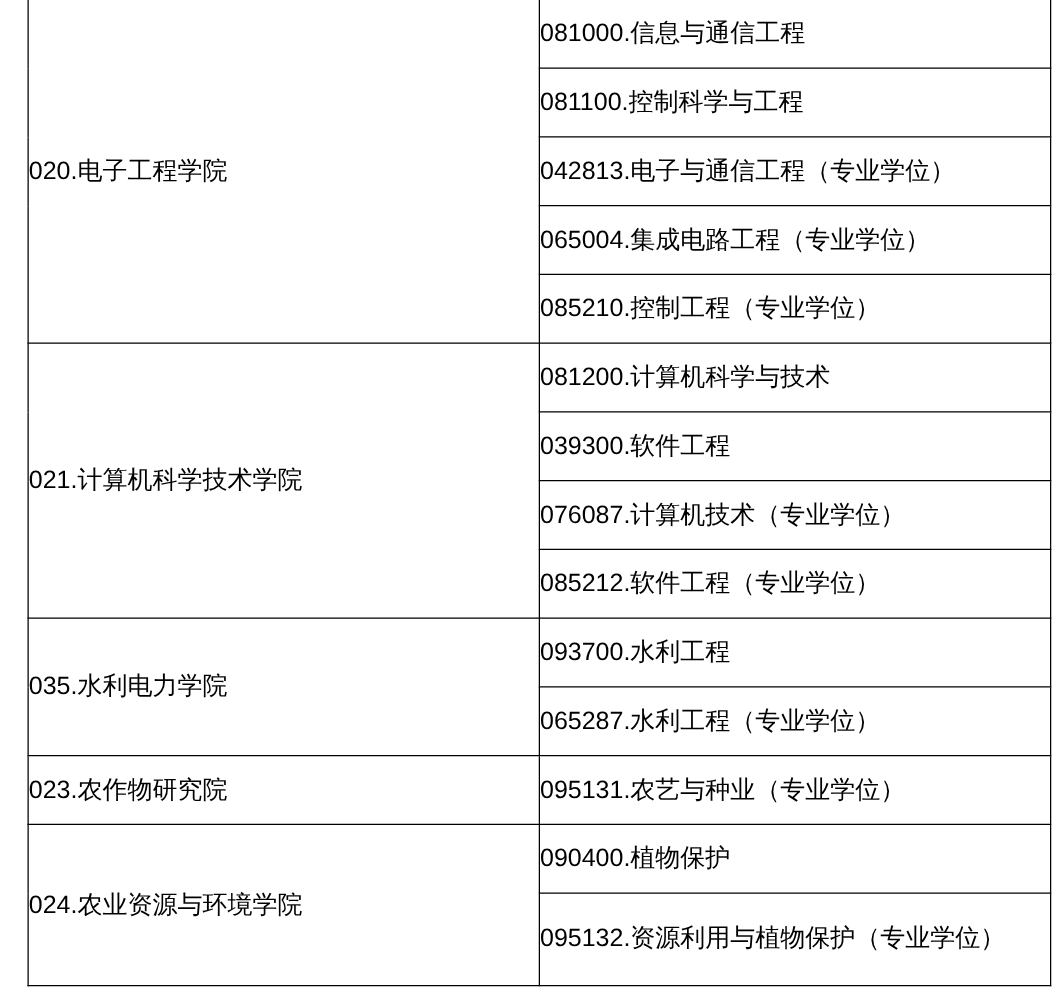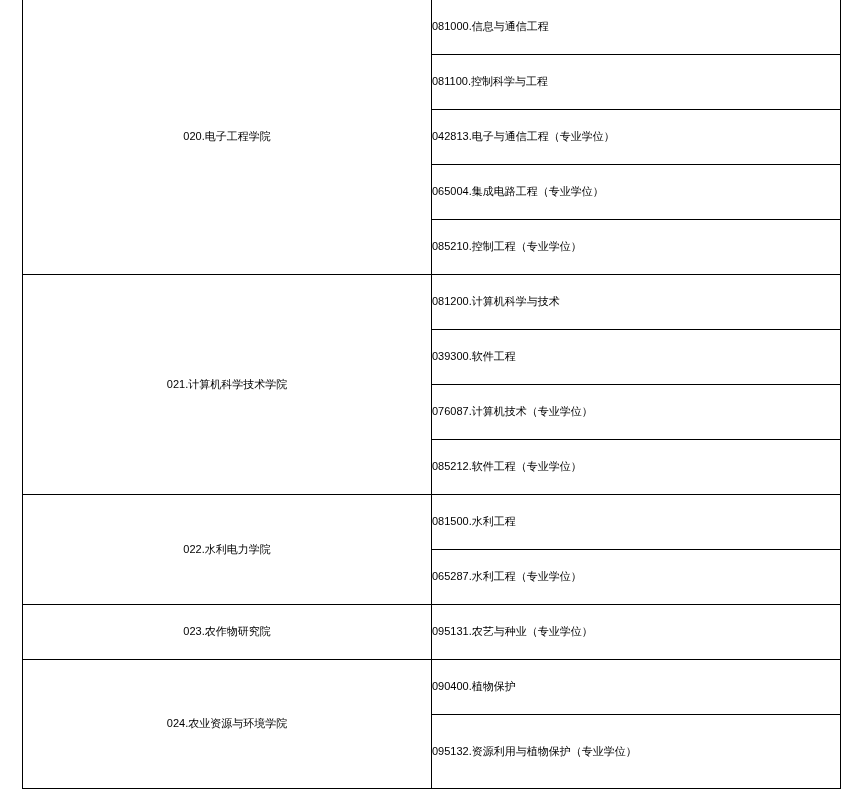--- a/index.html
+++ b/index.html
@@ -23,27 +23,27 @@
     border-collapse: collapse;
     table-layout: fixed;
     width: 816px;
     margin-left: 22px;
     margin-top: -1px;
   }
   table.majors td {
     border: 1px solid #000000;
     padding: 0 0 0 0;
     vertical-align: middle;
-    font-size: 11px;
+    font-size: 20px;
     line-height: 1.45;
     color: #000000;
   }
   td.college {
     width: 408px;
-    text-align: center;
+    text-align: left;
     padding-left: 38px;
     padding-right: 8px;
   }
   td.major {
     width: 408px;
     text-align: left;
     padding-left: 42px;
     padding-right: 10px;
   }
   .rowtall {
@@ -105,23 +105,23 @@
             <span class="majortext">076087.计算机技术（专业学位）</span>
           </td>
       </tr>
       <tr>
         <td class="major rowtall">
             <span class="majortext">085212.软件工程（专业学位）</span>
           </td>
       </tr>
 
       <tr>
-        <td class="college rowtall" rowspan="2">022.水利电力学院</td>
+        <td class="college rowtall" rowspan="2">035.水利电力学院</td>
         <td class="major rowtall">
-            <span class="majortext">081500.水利工程</span>
+            <span class="majortext">093700.水利工程</span>
           </td>
       </tr>
       <tr>
         <td class="major rowtall">
             <span class="majortext">065287.水利工程（专业学位）</span>
           </td>
       </tr>
 
       <tr>
         <td class="college rowtall">023.农作物研究院</td>

